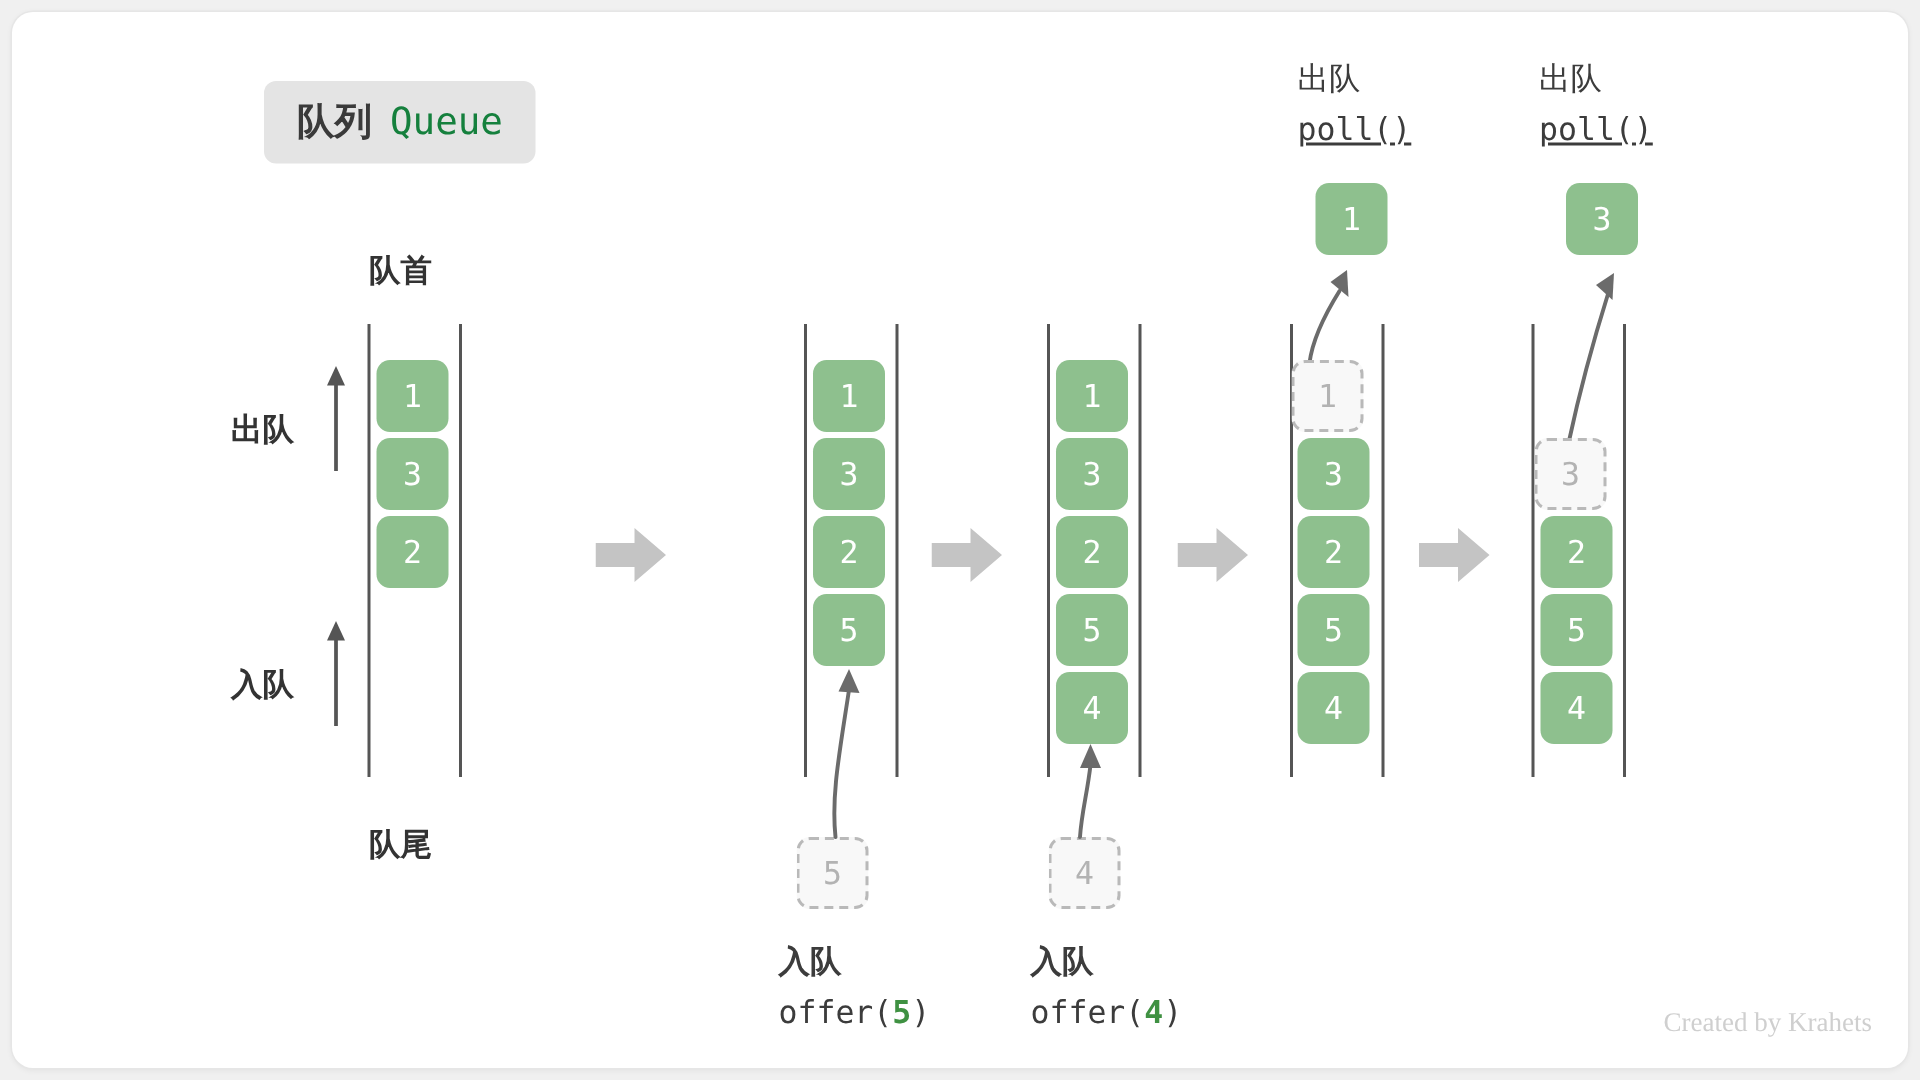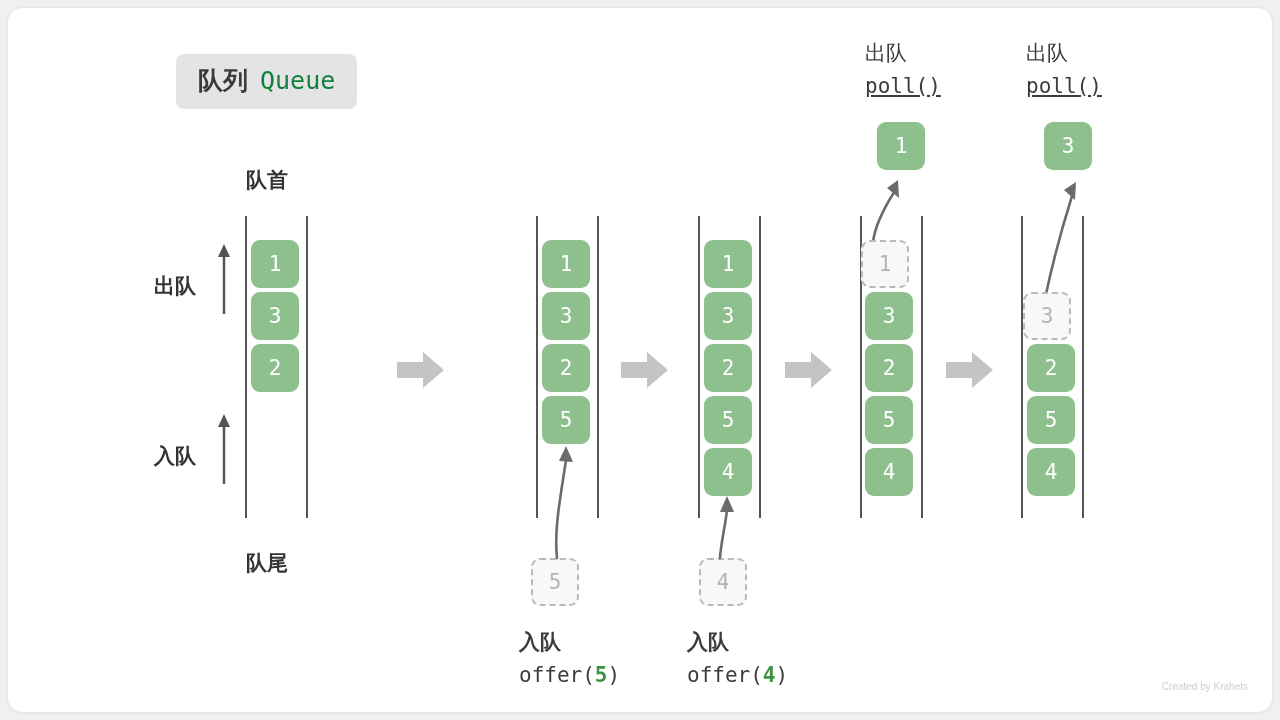--- a/index.html
+++ b/index.html
@@ -60,22 +60,22 @@
   
   .uparrow{width:14px;height:72px;}
 
   
   .steparrow{width:48px;height:40px;}
 
   .curve{overflow:visible;}
 
   #watermark{
     right:24px;bottom:20px;
-    font-size:10px;color:#cfcfcf;
-    font-family:Liberation Sans, sans-serif;
+    font-size:18px;color:#cfcfcf;
+    font-family:Liberation Serif, serif;
     white-space:nowrap;
   }
 </style>
 </head>
 <body>
 
 <div id="card">
 
   <div class="abs" id="title-badge">
     <span class="cn">队列</span>

